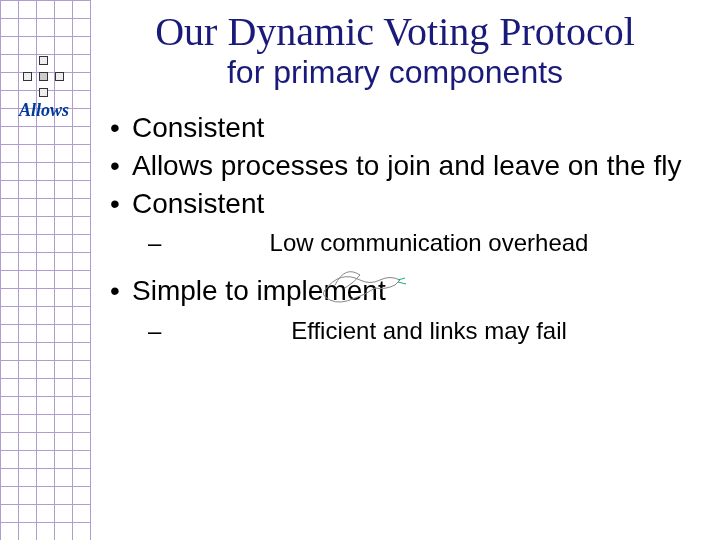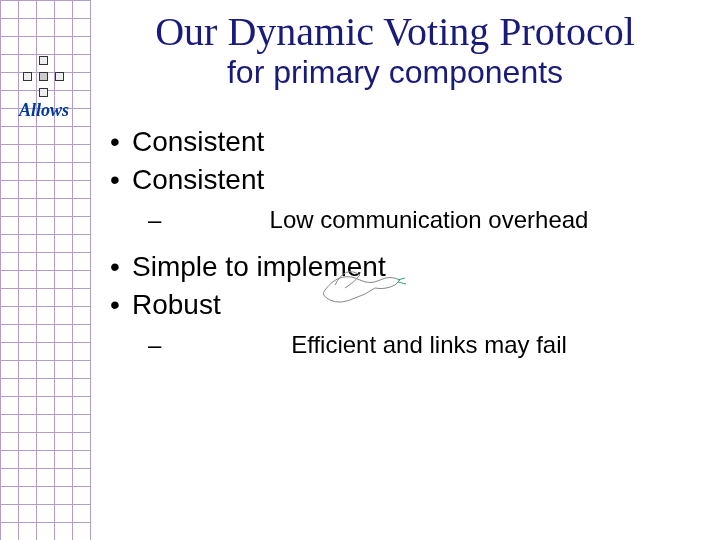--- a/index.html
+++ b/index.html
@@ -68,21 +68,21 @@
     font-size: 40px;
     color: #1a1a7a;
     text-align: center;
     margin-bottom: 0;
     line-height: 1.1;
   }
   .subtitle {
     font-size: 32px;
     color: #1a1a7a;
     text-align: center;
-    margin-bottom: 32px;
+    margin-bottom: 18px;
   }
   .content {
     color: #000000;
   }
   .bullet {
     font-size: 28px;
     line-height: 1.35;
     margin-left: 10px;
     padding-left: 22px;
     position: relative;
@@ -177,19 +177,19 @@
     <path d="M88 30 L95 28" stroke="#2a7"></path>
     <path d="M88 32 L96 34" stroke="#2a7"></path>
   </g>
 </svg>
 
 <div class="slide">
   <div class="title">Our Dynamic Voting Protocol</div>
   <div class="subtitle">for primary components</div>
   <div class="content">
     <div class="bullet">Consistent</div>
+    <div class="bullet">Allows processes to join and leave on the fly</div>
     <div class="bullet">Consistent</div>
     <div class="sub-bullet">Low communication overhead</div>
     <div class="bullet">Simple to implement</div>
-    <div class="bullet">Robust</div>
     <div class="sub-bullet">Efficient and links may fail</div>
   </div>
 </div>
 
 </body></html>

